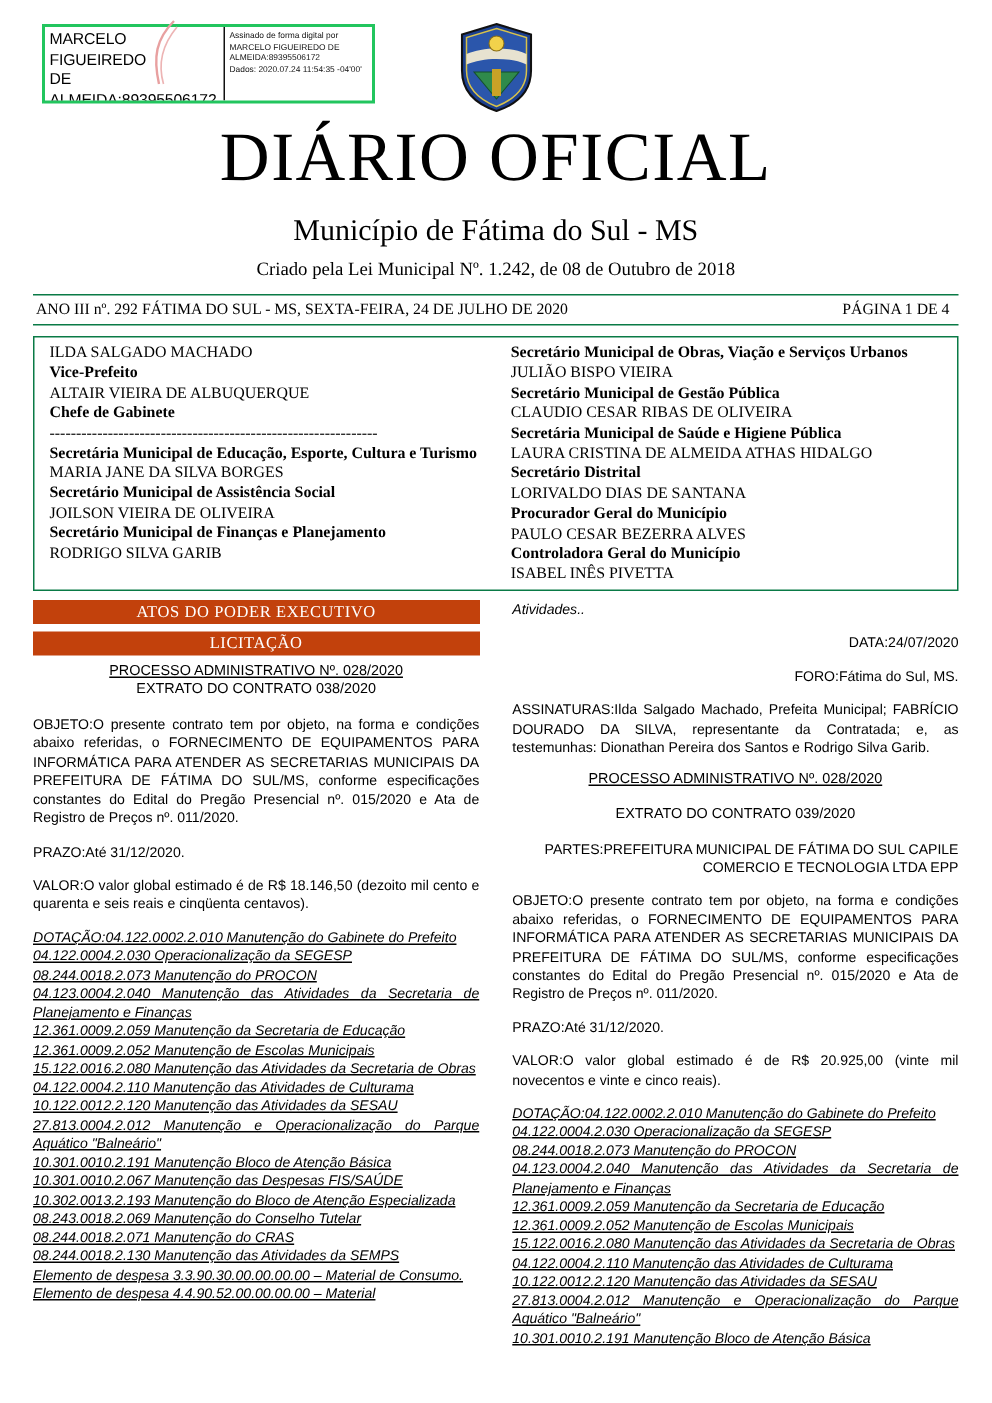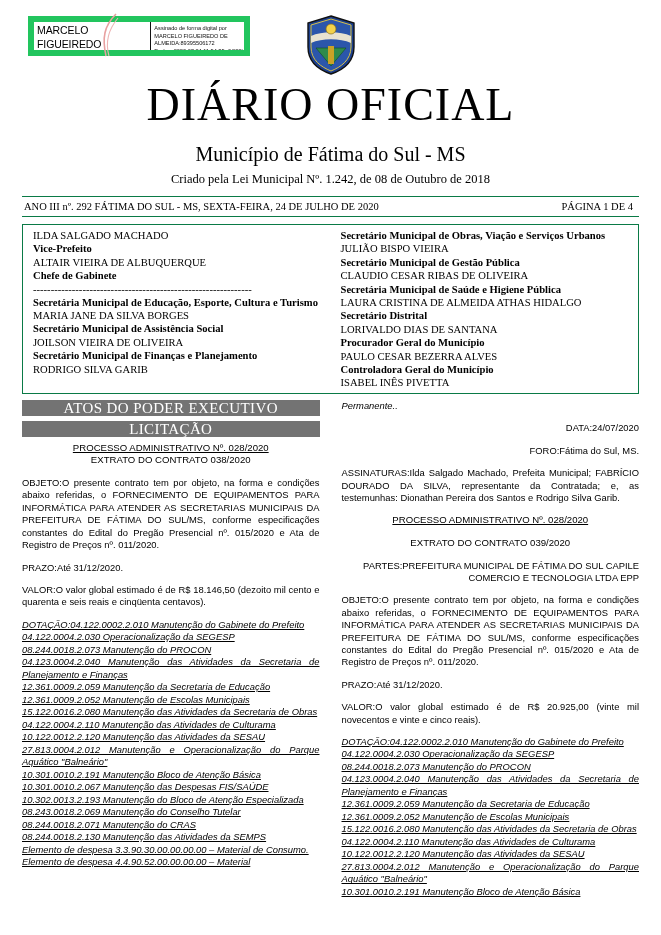--- a/index.html
+++ b/index.html
@@ -1,20 +1,20 @@
 <!DOCTYPE html>
 <html><head>
 <meta charset="utf-8">
 <style>
   html,body{margin:0;padding:0;background:#fff;}
   body{width:661px;height:935px;font-family:"Liberation Sans",sans-serif;color:#000;overflow:hidden;}
   .page{position:relative;width:661px;height:935px;box-sizing:border-box;padding:0 22px;}
 
   
-  .sigbox{position:absolute;left:28px;top:16px;width:222px;height:40px;border:6px solid #22c55e;box-sizing:border-box;display:flex;overflow:hidden;}
+  .sigbox{position:absolute;left:28px;top:16px;width:222px;height:53px;border:2px solid #22c55e;box-sizing:border-box;display:flex;overflow:hidden;}
   .sig-left{width:120px;padding:2px 2px 0 3px;box-sizing:border-box;border-right:1px solid #111;font-family:"Liberation Sans",sans-serif;font-size:10.5px;line-height:13.5px;letter-spacing:-0.1px;}
   .sig-right{flex:1;padding:3px 2px 0 3px;box-sizing:border-box;font-size:5.6px;line-height:7.6px;color:#111;}
   .sig-right div{white-space:nowrap;}
   .sig-swoosh{position:absolute;left:96px;top:12px;width:26px;height:46px;pointer-events:none;}
 
   
   .crest{position:absolute;left:50%;top:14px;transform:translateX(-50%);width:58px;height:62px;}
   .masthead{padding-top:80px;text-align:center;}
   .title{font-family:"Liberation Serif",serif;font-size:46px;line-height:50px;letter-spacing:1px;font-weight:400;}
   .subtitle{font-family:"Liberation Serif",serif;font-size:20px;line-height:24px;margin-top:12px;}
@@ -33,22 +33,22 @@
   .ocol .role{font-weight:bold;}
   .ocol .name{font-weight:normal;}
   .dashes{letter-spacing:0px;font-size:10.6px;line-height:13px;}
 
   
   .cols{display:flex;margin-top:6px;}
   .col{width:50%;box-sizing:border-box;}
   .col.left{padding-right:11px;}
   .col.right{padding-left:11px;}
 
-  .greenbar{background:#737373;color:#fff;text-align:center;font-family:"Liberation Serif",serif;
-            font-size:15px;line-height:14px;letter-spacing:.4px;padding:1px 0;margin-bottom:5px;}
+  .greenbar{background:#c2410c;color:#fff;text-align:center;font-family:"Liberation Serif",serif;
+            font-size:11px;line-height:14px;letter-spacing:.4px;padding:1px 0;margin-bottom:5px;}
   .greenbar.lic{margin-top:4px;}
   .u{text-decoration:underline;}
   .hd{font-size:9.6px;line-height:12.6px;text-align:center;}
   p.body{font-size:9.4px;line-height:12.4px;margin:0 0 10px 0;text-align:justify;}
   p.body.nj{text-align:right;}
   p.tight{margin-bottom:0;}
   .ital{font-style:italic;}
   .codes{font-size:9.4px;line-height:12.5px;font-style:italic;margin:0;text-align:justify;text-decoration:underline;}
   .codes span{display:block;}
   .codes span.j{text-align:justify;}
@@ -156,21 +156,21 @@
         <span class="j">10.302.0013.2.193  Manutenção  do  Bloco  de  Atenção Especializada</span>
         <span class="j">08.243.0018.2.069 Manutenção do Conselho Tutelar</span>
         <span class="j">08.244.0018.2.071 Manutenção do CRAS</span>
         <span class="j">08.244.0018.2.130 Manutenção das Atividades da SEMPS</span>
         <span class="j">Elemento  de  despesa  3.3.90.30.00.00.00.00  –  Material  de Consumo.</span>
         <span class="j">Elemento  de  despesa  4.4.90.52.00.00.00.00  –  Material</span>
       </div>
     </div>
 
     <div class="col right">
-      <p class="body ital tight">Permanente..</p>
+      <p class="body ital tight">Atividades..</p>
       <div class="gap"></div>
       <p class="body nj">DATA:24/07/2020</p>
       <p class="body nj">FORO:Fátima do Sul, MS.</p>
       <p class="body">ASSINATURAS:Ilda Salgado Machado, Prefeita Municipal; FABRÍCIO DOURADO DA SILVA, representante da Contratada; e, as testemunhas: Dionathan Pereira dos Santos e Rodrigo Silva Garib.</p>
 
       <div class="hd u">PROCESSO ADMINISTRATIVO Nº. 028/2020</div>
       <div class="gap"></div>
       <div class="hd">EXTRATO DO CONTRATO 039/2020</div>
       <div class="gap"></div>
 

